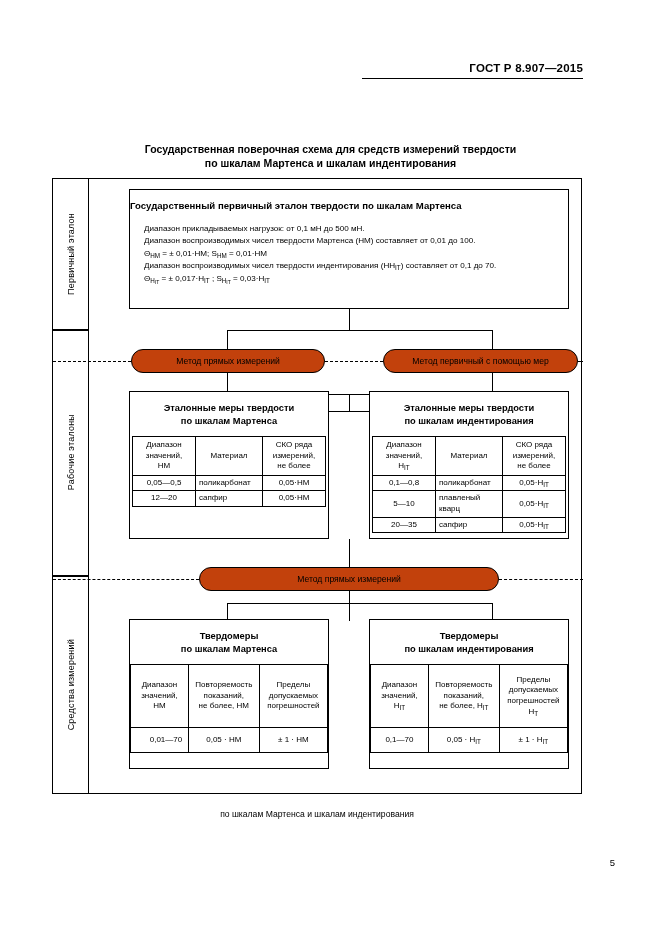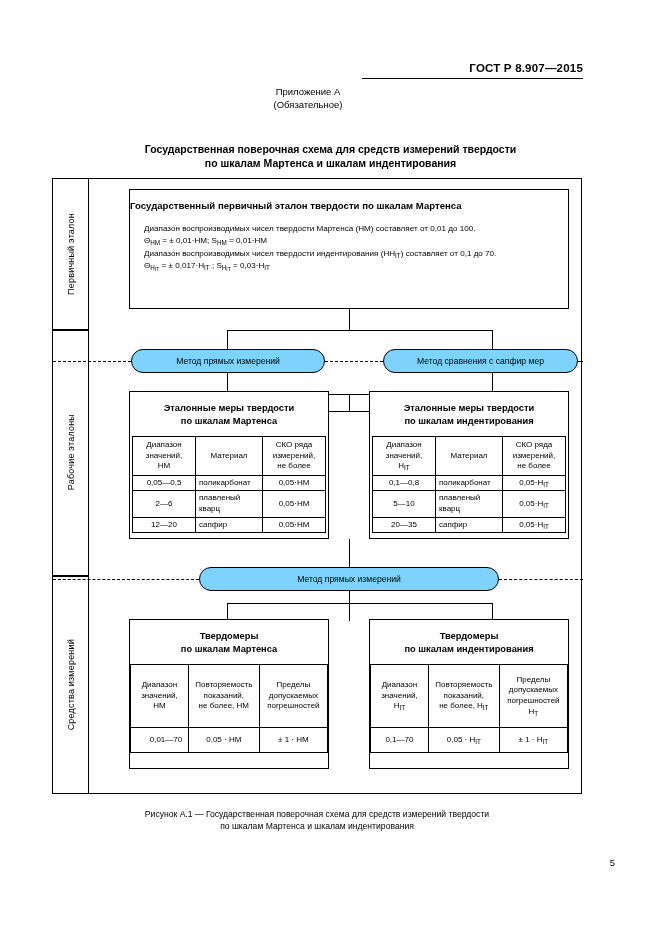--- a/index.html
+++ b/index.html
@@ -67,21 +67,21 @@
   
   .ln{position:absolute;background:#000;}
   .vln{width:1px;}
   .hln{height:1px;}
   .dash-h{
     position:absolute;height:0;border-top:1.1px dashed #000;
   }
 
   
   .oval{
-    position:absolute;border:1.2px solid #000;border-radius:999px;background:#7dd3fc;
+    position:absolute;border:1.2px solid #000;border-radius:999px;background:#c2410c;
     display:flex;align-items:center;justify-content:center;
     font-size:8.6px;white-space:nowrap;box-sizing:border-box;
   }
 
   
   .grp .ghd{
     text-align:center;font-size:9.3px;font-weight:bold;line-height:12.5px;
     margin-top:10px;
   }
   table.tbl{
@@ -102,24 +102,20 @@
   .pageno{position:absolute;right:46px;top:857px;font-size:9.5px;}
 </style>
 </head>
 <body>
 
 <div class="page">
 
   <div class="gost-no">ГОСТ Р 8.907—2015</div>
   <div class="gost-rule"></div>
 
-  <div class="appendix">
-    <div class="a1">Приложение А</div>
-    <div class="a2">(Обязательное)</div>
-  </div>
 
   <div class="doc-title">
     <div>Государственная поверочная схема для средств измерений твердости</div>
     <div>по шкалам Мартенса и шкалам индентирования</div>
   </div>
 
   <div class="frame">
 
     <div class="labelcol">
       <div class="band" style="top:0;height:150px;">
@@ -135,41 +131,42 @@
       </div>
     </div>
 
     <div class="content">
 
       <div class="box primary">
         <div class="ttl">
           <div>Государственный первичный эталон твердости по шкалам Мартенса</div>
         </div>
         <div class="body">
+          <div>Диапазон прикладываемых нагрузок: от 0,1 мН до 500 мН.</div>
           <div>Диапазон воспроизводимых чисел твердости Мартенса (НМ) составляет от 0,01 до 100.</div>
           <div><span>Θ</span><sub>НМ</sub><span> = ± 0,01·НМ; S</span><sub>НМ</sub><span> = 0,01·НМ</span></div>
           <div><span>Диапазон воспроизводимых чисел твердости индентирования (H</span>H<sub>IT</sub><span>) составляет от 0,1 до 70.</span></div>
           <div><span>Θ</span><sub>H<sub style="font-size:5px;top:1px;">IT</sub></sub><span> = ± 0,017·H</span><sub>IT</sub><span> ; S</span><sub>H<sub style="font-size:5px;top:1px;">IT</sub></sub><span> = 0,03·H</span><sub>IT</sub></div>
         </div>
       </div>
 
       <div class="ln vln" style="left:260px;top:130px;height:22px;"></div>
       <div class="ln hln" style="left:138px;top:151px;width:265px;"></div>
       <div class="ln vln" style="left:138px;top:151px;height:21px;"></div>
       <div class="ln vln" style="left:403px;top:151px;height:21px;"></div>
 
       <div class="dash-h" style="left:-36px;top:182px;width:78px;"></div>
       <div class="dash-h" style="left:236px;top:182px;width:58px;"></div>
       <div class="dash-h" style="left:489px;top:182px;width:5px;"></div>
 
       <div class="oval" style="left:42px;top:170px;width:194px;height:24px;">
         <span>Метод прямых измерений</span>
       </div>
       <div class="oval" style="left:294px;top:170px;width:195px;height:24px;">
-        <span>Метод сравнения с сапфир мер</span>
+        <span>Метод первичный с помощью мер</span>
       </div>
 
       <div class="ln vln" style="left:138px;top:194px;height:21px;"></div>
       <div class="ln vln" style="left:403px;top:194px;height:21px;"></div>
       <div class="ln hln" style="left:138px;top:215px;width:265px;"></div>
       <div class="ln vln" style="left:260px;top:215px;height:17px;"></div>
       <div class="ln hln" style="left:138px;top:232px;width:265px;"></div>
       <div class="ln vln" style="left:138px;top:232px;height:14px;"></div>
       <div class="ln vln" style="left:403px;top:232px;height:14px;"></div>
 
@@ -192,28 +189,20 @@
               <span>измерений,</span><br>
               <span>не более</span>
             </th>
           </tr>
           <tr>
             <td>0,05—0,5</td>
             <td class="lft">поликарбонат</td>
             <td>0,05·НМ</td>
           </tr>
           <tr>
-            <td>2—6</td>
-            <td class="lft">
-              <span>плавленый</span><br>
-              <span>кварц</span>
-            </td>
-            <td>0,05·НМ</td>
-          </tr>
-          <tr>
             <td>12—20</td>
             <td class="lft">сапфир</td>
             <td>0,05·НМ</td>
           </tr>
         </tbody>
           </table>
       </div>
 
       <div class="box grp" style="left:280px;top:212px;width:200px;height:148px;">
         <div class="ghd">
@@ -335,19 +324,18 @@
             <td><span>± 1 · H</span><sub>IT</sub></td>
           </tr>
         </tbody>
           </table>
       </div>
 
     </div>
   </div>
 
   <div class="caption">
-    <div>Рисунок А.1 — Государственная поверочная схема для средств измерений твердости</div>
     <div>по шкалам Мартенса и шкалам индентирования</div>
   </div>
 
   <div class="pageno">5</div>
 
 </div>
 
 </body></html>

